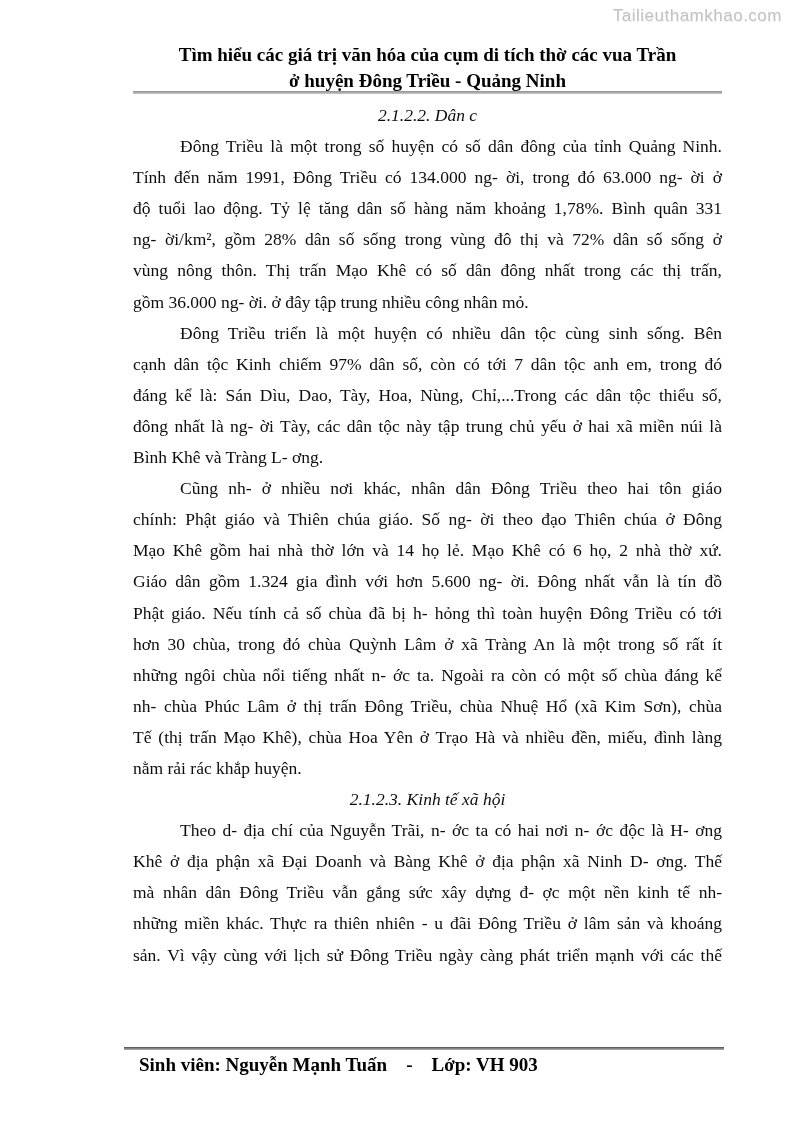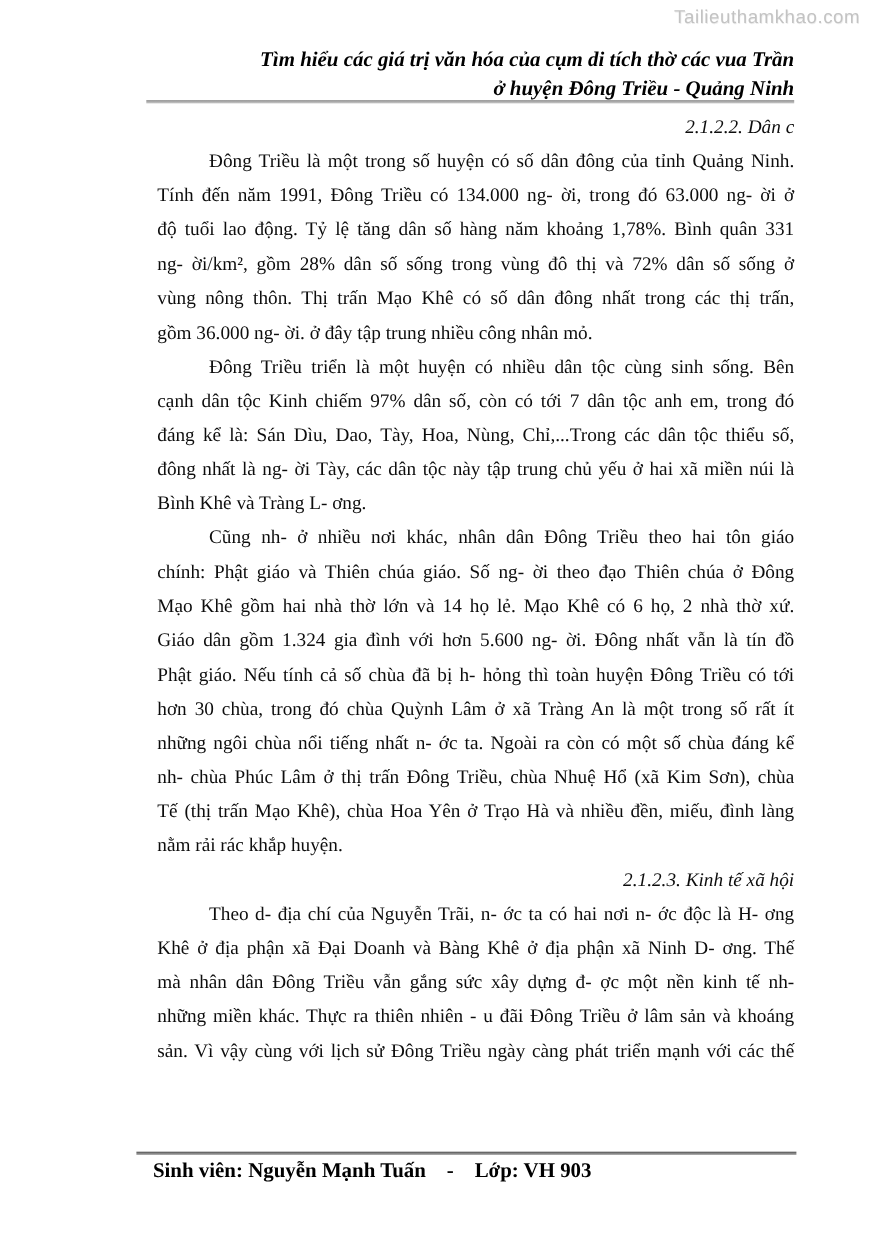--- a/index.html
+++ b/index.html
@@ -9,33 +9,33 @@
     background:#ffffff; overflow:hidden; color:#0d0d0d;border-radius:28px;
   }
   .watermark {
     position:absolute; top:6px; right:12px;
     font-family:"Liberation Sans", sans-serif;
     font-size:17px; color:#c3c3c3; letter-spacing:0.5px;
     text-shadow: 0.5px 0.5px 0 #ededed;
   }
   .doc-header {
     position:absolute; left:133px; top:42px; width:589px;
-    text-align:right; font-weight:700; font-style:italic;
+    text-align:center; font-weight:700; 
     font-size:19px; line-height:26px; color:#000;
   }
   .header-rule {
     position:absolute; left:133px; top:91px; width:589px; height:3px;
     background:linear-gradient(to bottom,#8f8f8f,#c9c9c9);
   }
   .doc-body {
     position:absolute; left:133px; top:100px; width:589px;
     font-size:17.5px; line-height:31.1px;
   }
-  .doc-body .h { font-style:italic; text-align:right; }
-  .doc-body .line { text-align:justify; text-align-last:justify;margin-left:10px; }
+  .doc-body .h { font-style:italic; text-align:center; }
+  .doc-body .line { text-align:justify; text-align-last:justify; }
   .doc-body .line.noj { text-align:center; text-align-last:left; }
   .doc-body .line.ind { text-indent:47px; }
   .footer-rule {
     position:absolute; left:124px; top:1047px; width:600px; height:3px;
     background:linear-gradient(to bottom,#4f4f4f,#b5b5b5);
   }
   .doc-footer {
     position:absolute; left:139px; top:1054px;
     font-weight:700; font-size:19px; color:#000;
     white-space:pre;

